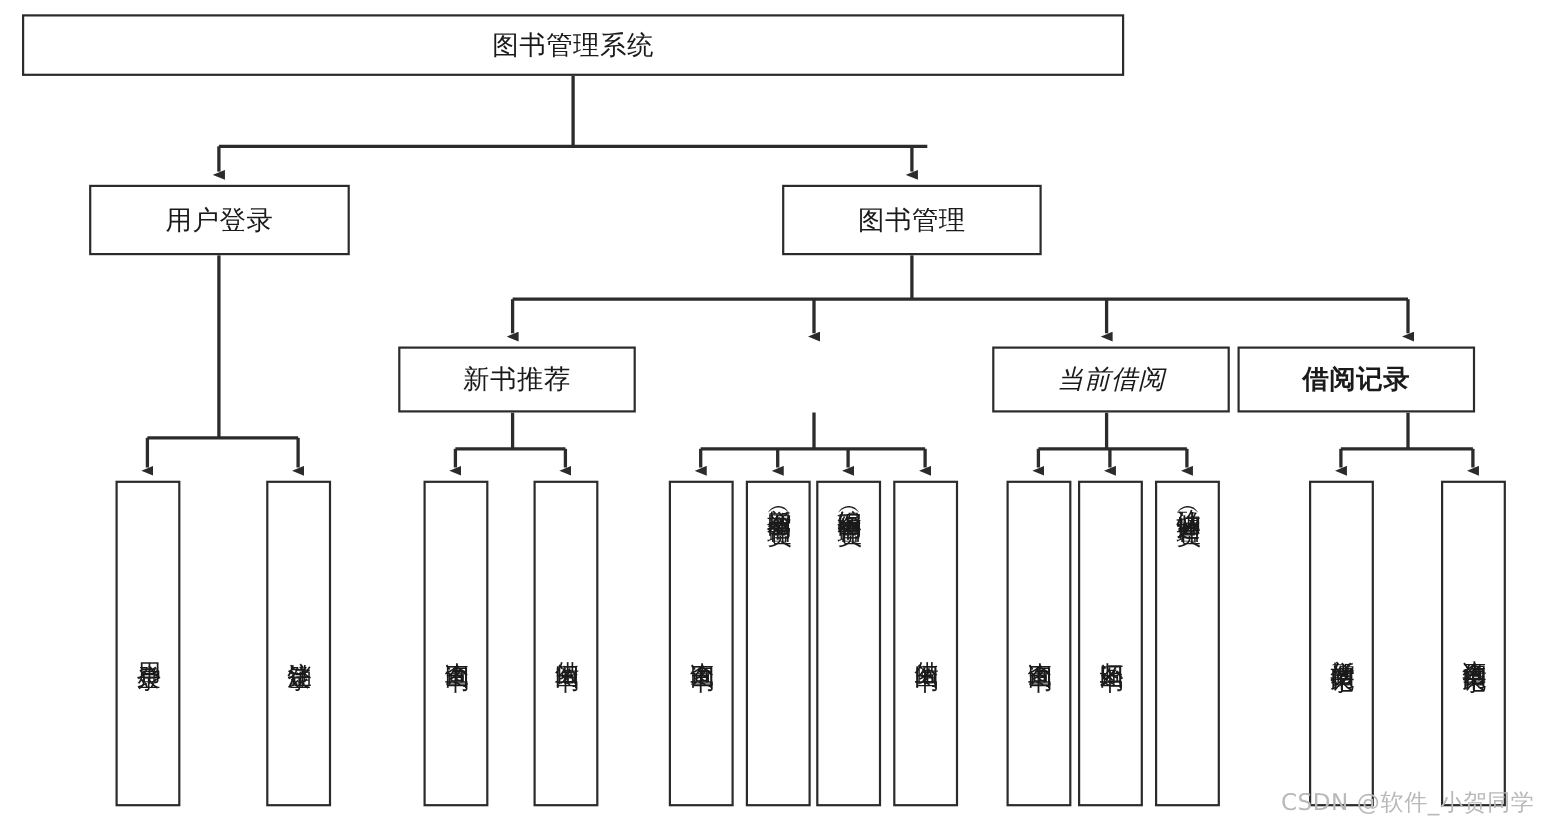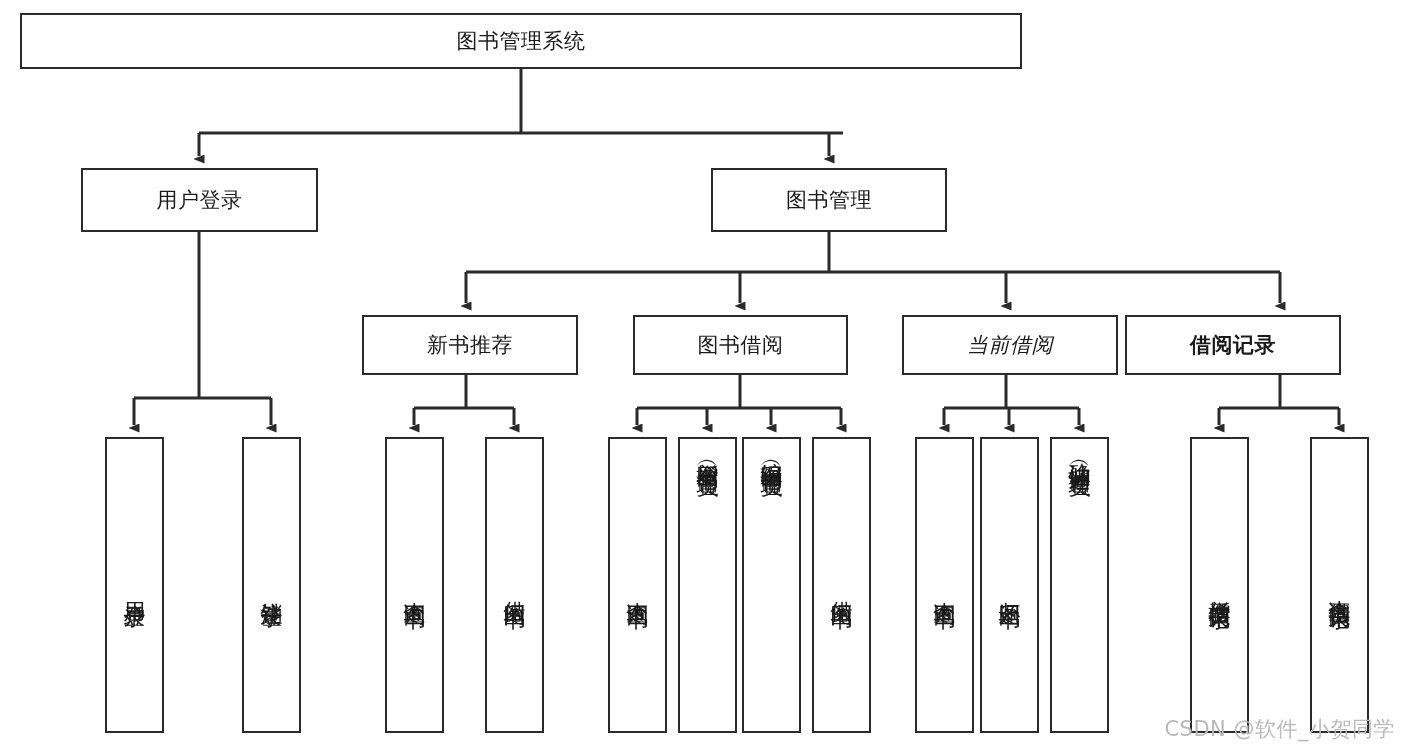--- a/index.html
+++ b/index.html
@@ -36,21 +36,21 @@
     color: #1a1a1a;
     z-index: 2;
   }
   .node-label {
     display: block;
     text-align: center;
     line-height: 1.18;
     color: #1a1a1a;
   }
   .node.h .node-label {
-    font-size: 21px;
+    font-size: 24px;
     letter-spacing: 0.5px;
   }
   .node.v {
     align-items: flex-start;
     padding-top: 6px;
   }
   .node.v .node-label {
     writing-mode: vertical-rl;
     text-orientation: upright;
     font-size: 22px;
@@ -149,23 +149,20 @@
   <div class="node h" style="left:81px;top:168px;width:237px;height:64px;">
     <span class="node-label">用户登录</span>
   </div>
   <div class="node h" style="left:711px;top:168px;width:236px;height:64px;">
     <span class="node-label">图书管理</span>
   </div>
 
   <div class="node h" style="left:362px;top:315px;width:216px;height:60px;">
     <span class="node-label">新书推荐</span>
   </div>
-  <div class="node h" style="left:633px;top:315px;width:215px;height:60px;">
-    <span class="node-label">图书借阅</span>
-  </div>
   <div class="node h" style="left:902px;top:315px;width:216px;height:60px;font-style:italic;">
     <span class="node-label">当前借阅</span>
   </div>
   <div class="node h" style="left:1125px;top:315px;width:216px;height:60px;font-weight:bold;">
     <span class="node-label">借阅记录</span>
   </div>
 
   <div class="node v mid-aligned" style="left:105px;top:437px;width:59px;height:296px;">
     <span class="node-label">用户登录</span>
   </div>

